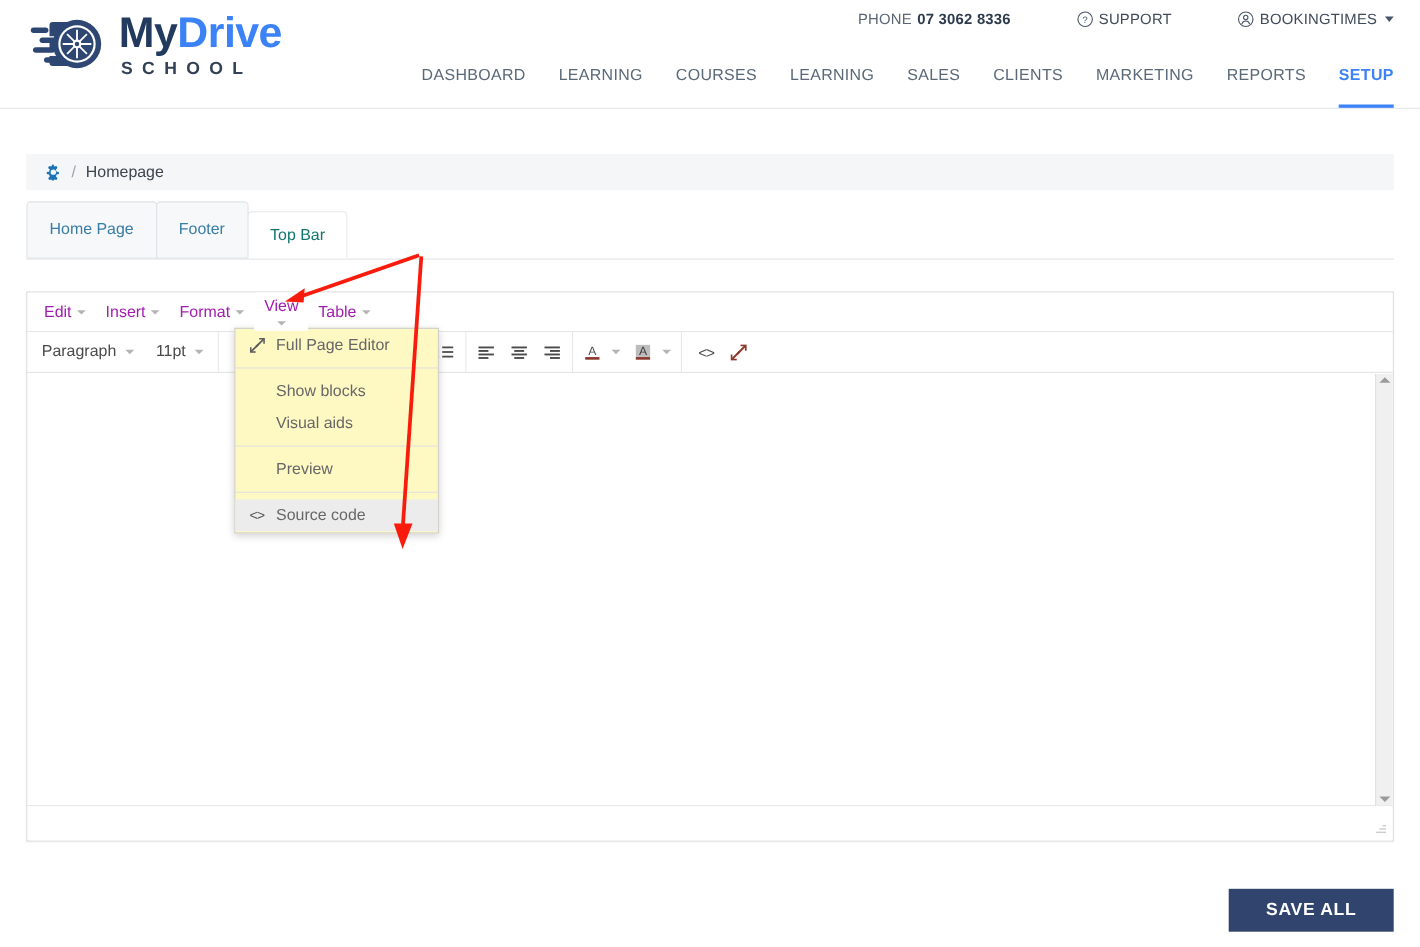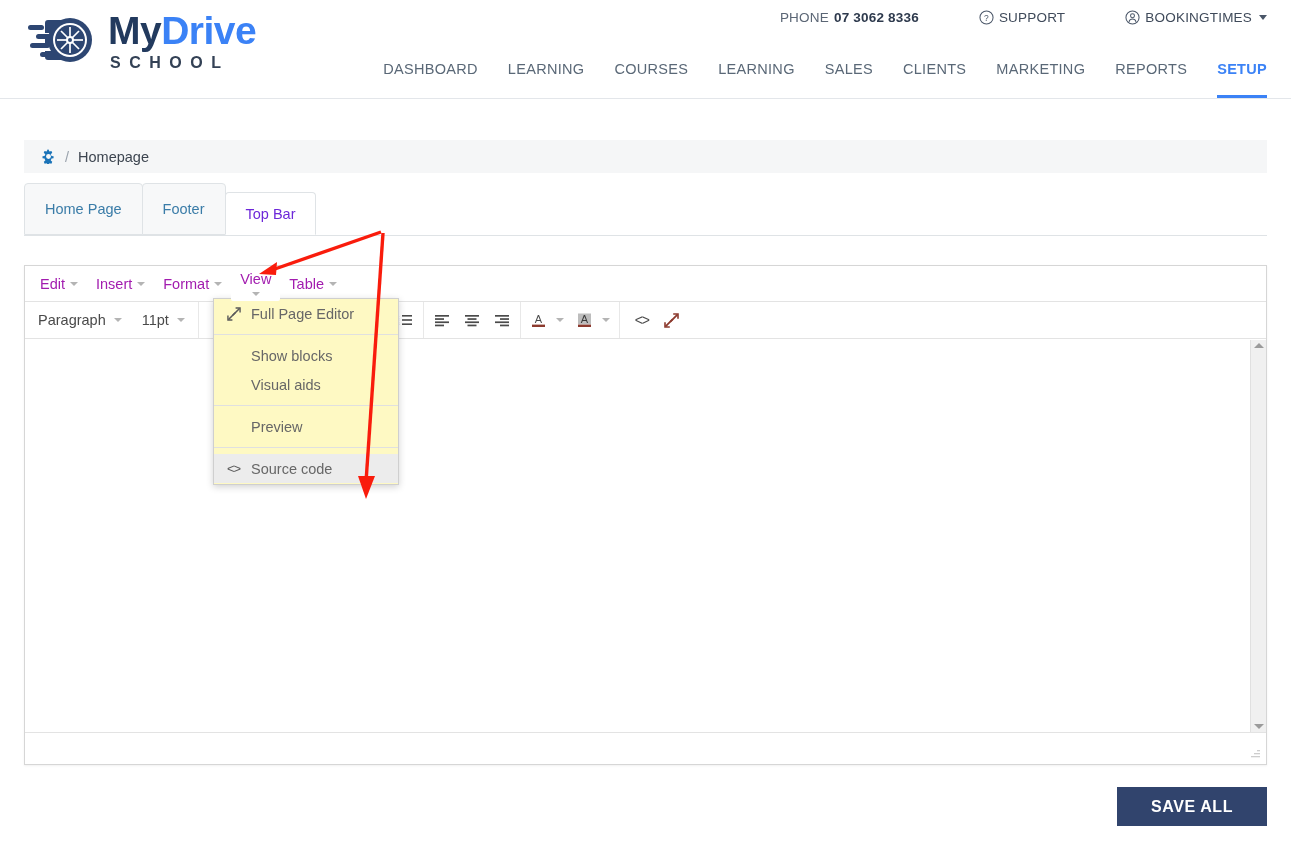--- a/index.html
+++ b/index.html
@@ -85,21 +85,21 @@
     background: #f7f8f9;
     border: 1px solid #dfe3e6;
     border-bottom: 1px solid #dfe3e6;
     border-radius: 4px 4px 0 0;
     margin-right: -1px;
     cursor: pointer;
   }
   .tab.active {
     background: #ffffff;
     border-bottom-color: #ffffff;
-    color: #6d28d9;
+    color: #0f766e;
     position: relative; z-index: 3;
     height: 43px;
   }
 
   
   .editor {
     position: absolute; left: 24px; top: 265px;
     width: 1243px; height: 500px;
     background: #fff;
     border: 1px solid #d6d6d6;
@@ -172,21 +172,21 @@
   .dd-item.highlight { background:#ececec; }
   .dd-sep { height:1px; background:#e0e0e0; margin: 6px 0; }
   .dd-ico { width:15px; display:flex; align-items:center; justify-content:center; color:#5a5a5a;}
   .dd-pad { padding-left: 37px; }
 
   
   .annot { position:absolute; left:0; top:0; width:1291px; height:861px; pointer-events:none; z-index:80; }
 
   
   .save-btn {
-    position:absolute; right:24px; top:787px;
+    position:absolute; right:24px; top:808px;
     width: 150px; height: 39px;
     background:#31446d; color:#fff;
     font-size:16px; font-weight:700; letter-spacing:.6px;
     display:flex; align-items:center; justify-content:center;
     cursor:pointer; border:none;
   }
 </style>
 </head>
 <body>
 

